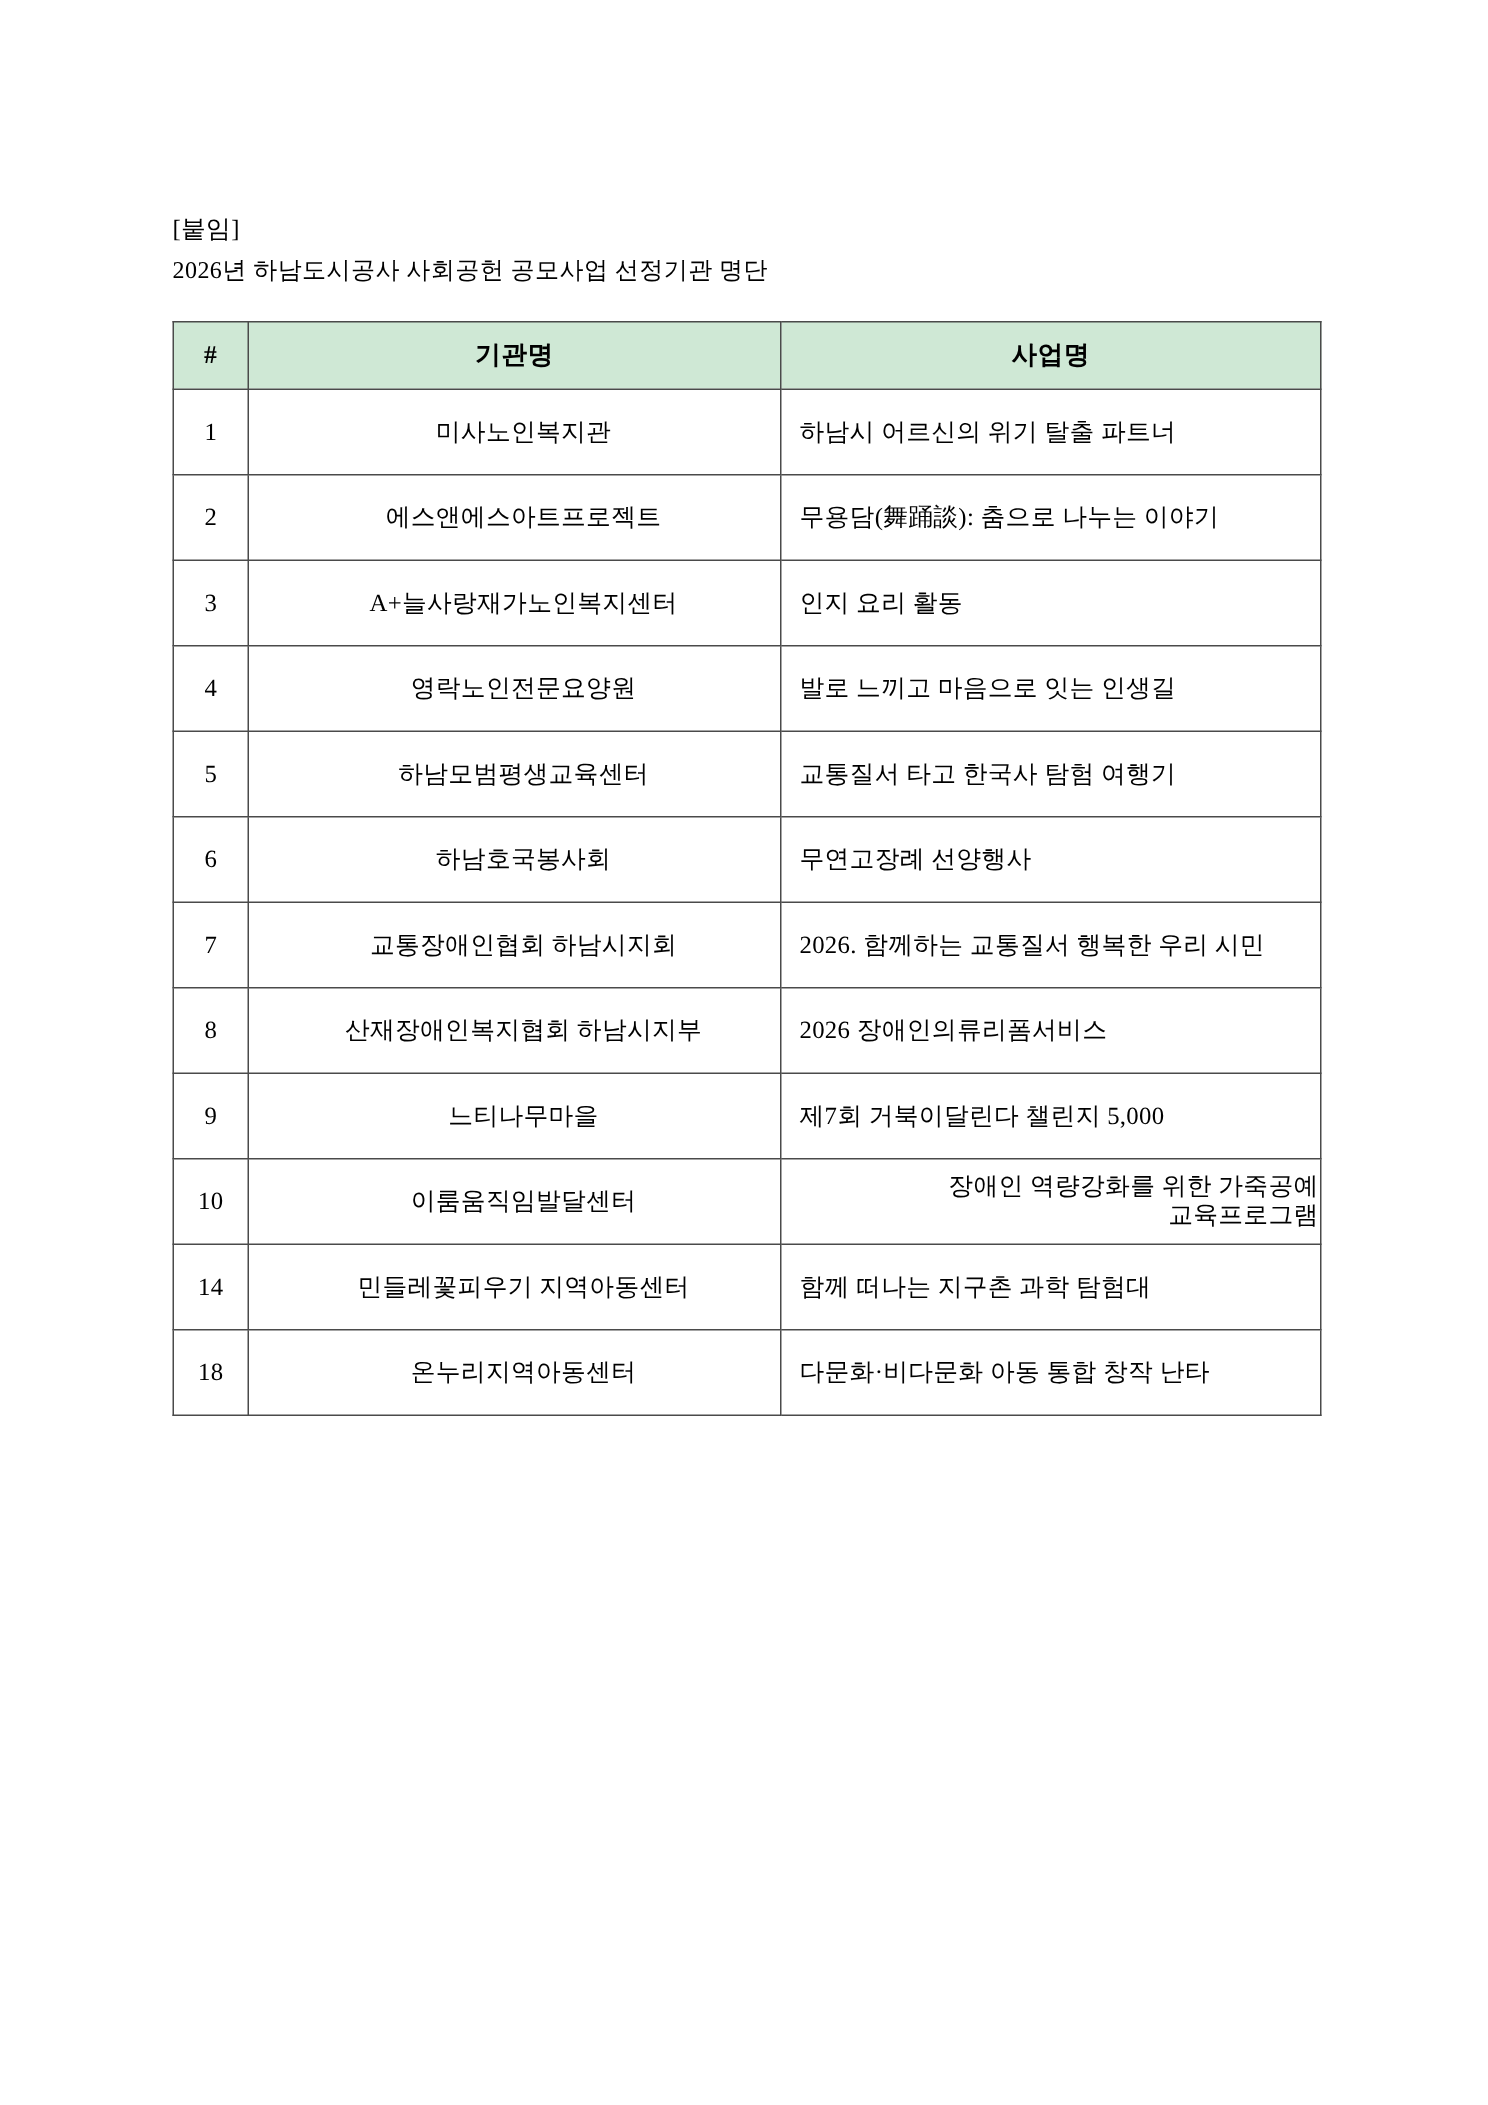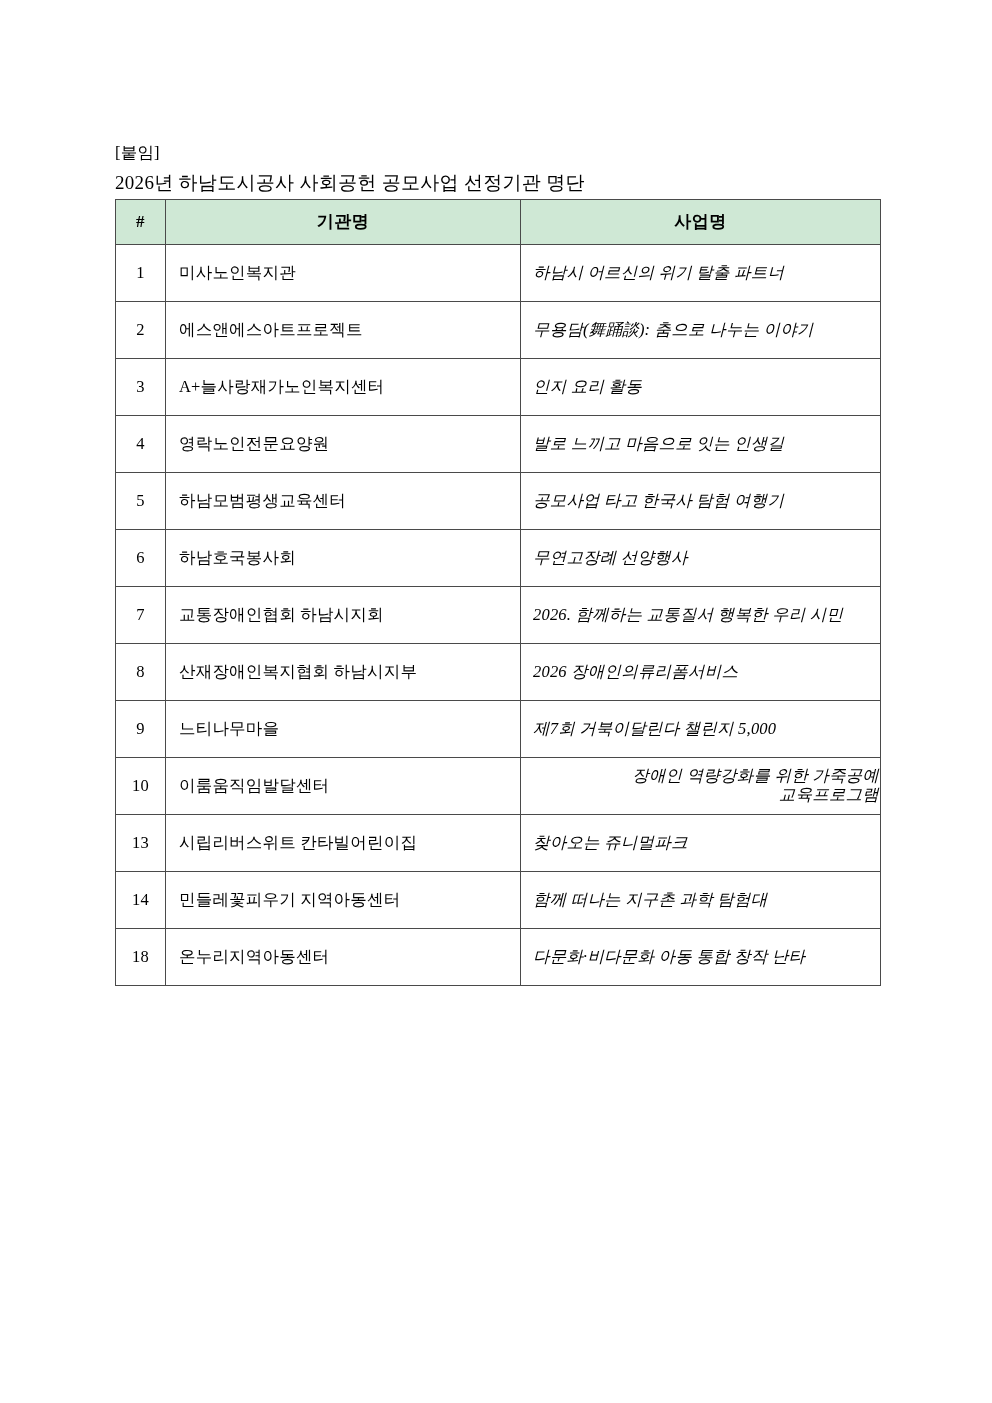--- a/index.html
+++ b/index.html
@@ -23,24 +23,24 @@
     box-sizing: border-box;
     padding: 140px 110px 0 115px;
   }
   .doc-label {
     font-size: 16.5px;
     line-height: 1.6;
     letter-spacing: 0.2px;
     margin: 0 0 2px 0;
   }
   .doc-title {
-    font-size: 19px;
+    font-size: 16px;
     line-height: 1.6;
     letter-spacing: 0.3px;
-    margin: 0 0 0 0;
+    margin: 0 0 20px 0;
   }
   table.listing {
     border-collapse: collapse;
     width: 765px;
     table-layout: fixed;
   }
   table.listing th,
   table.listing td {
     border: 1px solid #4a4a4a;
     font-weight: normal;
@@ -61,24 +61,24 @@
     height: 54px;
     font-size: 16.5px;
     letter-spacing: 0.2px;
   }
   td.num {
     text-align: center;
     font-size: 15.5px;
   }
   td.org {
     padding-left: 13px;
+    text-align: center;
   }
   td.prj {
     padding-left: 12px;
-    font-style: italic;
   }
   .two-line {
     line-height: 1.15;
     display: block;
     text-align: right;
   }
 </style>
 </head>
 <body>
 
@@ -117,21 +117,21 @@
         <td class="prj">인지 요리 활동</td>
       </tr>
       <tr>
         <td class="num">4</td>
         <td class="org">영락노인전문요양원</td>
         <td class="prj">발로 느끼고 마음으로 잇는 인생길</td>
       </tr>
       <tr>
         <td class="num">5</td>
         <td class="org">하남모범평생교육센터</td>
-        <td class="prj">공모사업 타고 한국사 탐험 여행기</td>
+        <td class="prj">교통질서 타고 한국사 탐험 여행기</td>
       </tr>
       <tr>
         <td class="num">6</td>
         <td class="org">하남호국봉사회</td>
         <td class="prj">무연고장례 선양행사</td>
       </tr>
       <tr>
         <td class="num">7</td>
         <td class="org">교통장애인협회 하남시지회</td>
         <td class="prj">2026. 함께하는 교통질서 행복한 우리 시민</td>
@@ -148,25 +148,20 @@
       </tr>
       <tr>
         <td class="num">10</td>
         <td class="org">이룸움직임발달센터</td>
         <td class="prj">
           <span class="two-line">장애인 역량강화를 위한 가죽공예</span>
           <span class="two-line">교육프로그램</span>
         </td>
       </tr>
       <tr>
-        <td class="num">13</td>
-        <td class="org">시립리버스위트 칸타빌어린이집</td>
-        <td class="prj">찾아오는 쥬니멀파크</td>
-      </tr>
-      <tr>
         <td class="num">14</td>
         <td class="org">민들레꽃피우기 지역아동센터</td>
         <td class="prj">함께 떠나는 지구촌 과학 탐험대</td>
       </tr>
       <tr>
         <td class="num">18</td>
         <td class="org">온누리지역아동센터</td>
         <td class="prj">다문화·비다문화 아동 통합 창작 난타</td>
       </tr>
     </tbody>

